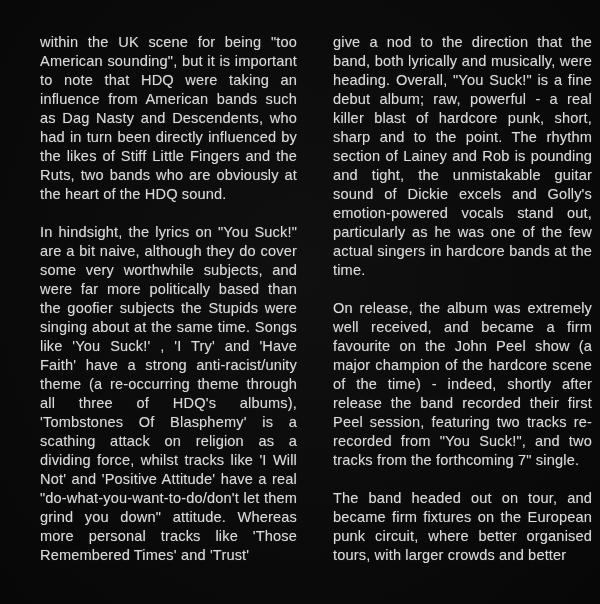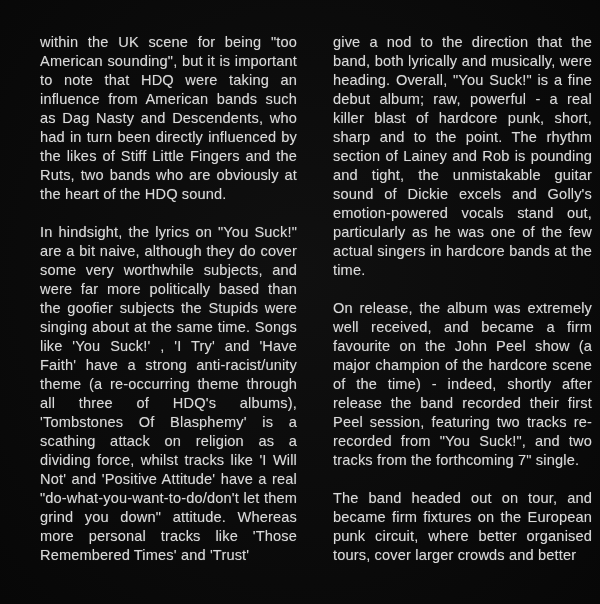--- a/index.html
+++ b/index.html
@@ -42,15 +42,15 @@
 <body>
 
 <div class="page">
   <div class="col col-left">
     <p>within the UK scene for being "too American sounding", but it is important to note that HDQ were taking an influence from American bands such as Dag Nasty and Descendents, who had in turn been directly influenced by the likes of Stiff Little Fingers and the Ruts, two bands who are obviously at the heart of the HDQ sound.</p>
     <p>In hindsight, the lyrics on "You Suck!" are a bit naive, although they do cover some very worthwhile subjects, and were far more politically based than the goofier subjects the Stupids were singing about at the same time. Songs like 'You Suck!' , 'I Try' and 'Have Faith' have a strong anti-racist/unity theme (a re-occurring theme through all three of HDQ's albums), 'Tombstones Of Blasphemy' is a scathing attack on religion as a dividing force, whilst tracks like 'I Will Not' and 'Positive Attitude' have a real "do-what-you-want-to-do/don't let them grind you down" attitude. Whereas more personal tracks like 'Those Remembered Times' and 'Trust'</p>
   </div>
   <div class="col col-right">
     <p>give a nod to the direction that the band, both lyrically and musically, were heading. Overall, "You Suck!" is a fine debut album; raw, powerful - a real killer blast of hardcore punk, short, sharp and to the point. The rhythm section of Lainey and Rob is pounding and tight, the unmistakable guitar sound of Dickie excels and Golly's emotion-powered vocals stand out, particularly as he was one of the few actual singers in hardcore bands at the time.</p>
     <p>On release, the album was extremely well received, and became a firm favourite on the John Peel show (a major champion of the hardcore scene of the time) - indeed, shortly after release the band recorded their first Peel session, featuring two tracks re-recorded from "You Suck!", and two tracks from the forthcoming 7" single.</p>
-    <p>The band headed out on tour, and became firm fixtures on the European punk circuit, where better organised tours, cover larger crowds and better</p>
+    <p>The band headed out on tour, and became firm fixtures on the European punk circuit, where better organised tours, with larger crowds and better</p>
   </div>
 </div>
 
 </body></html>

